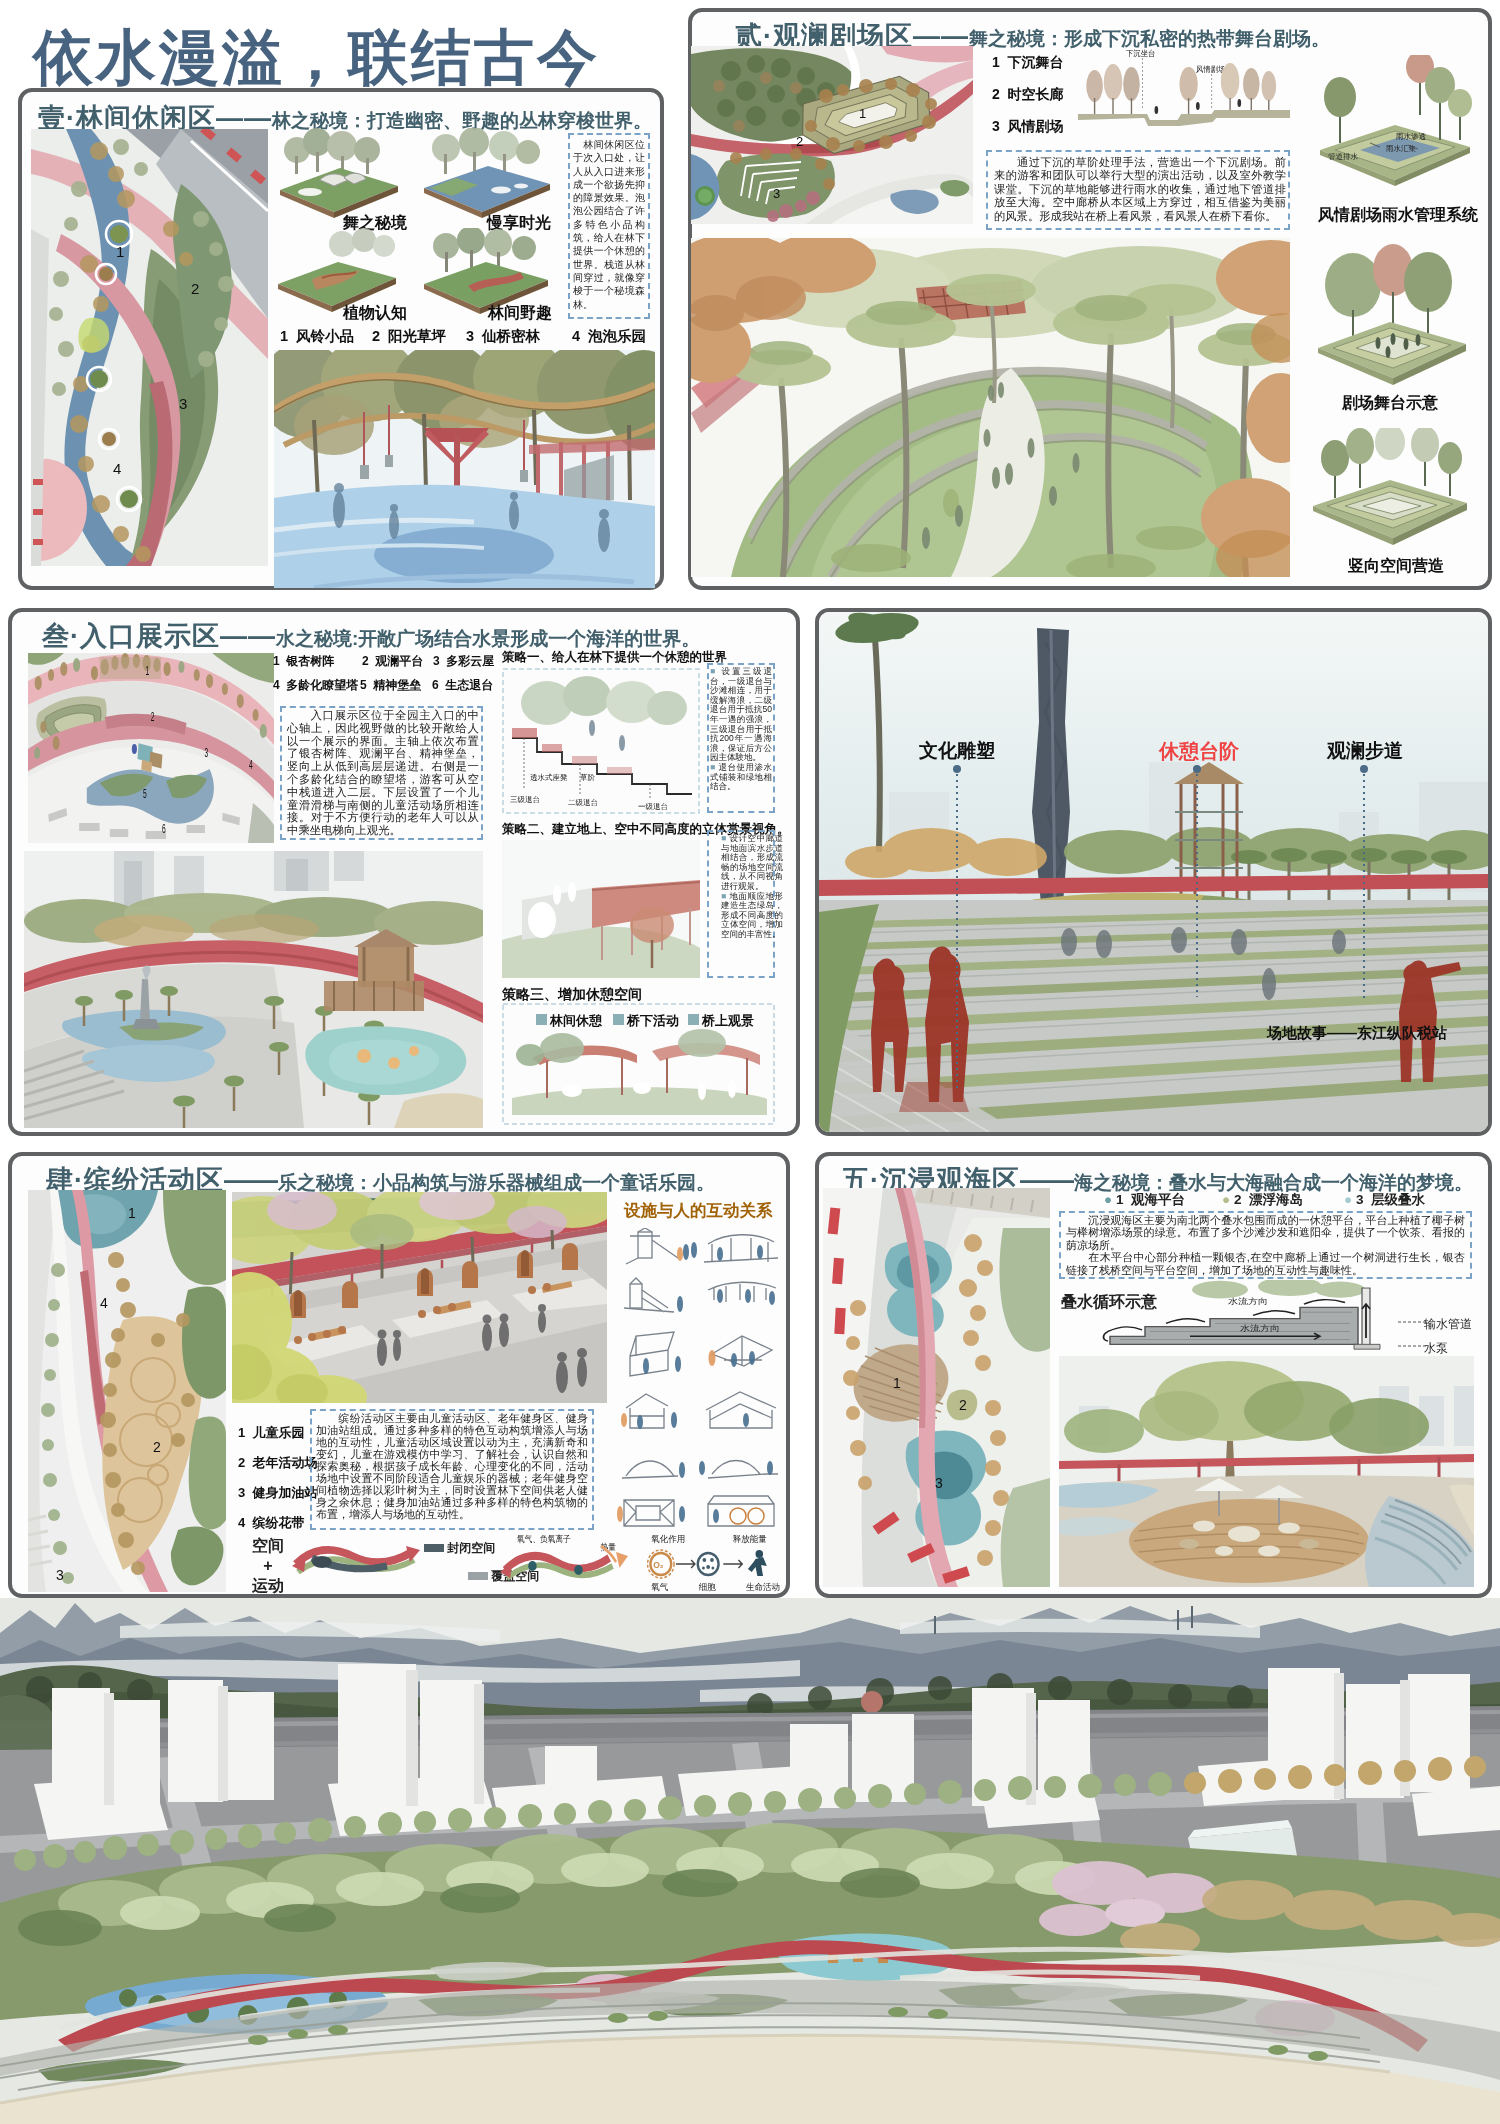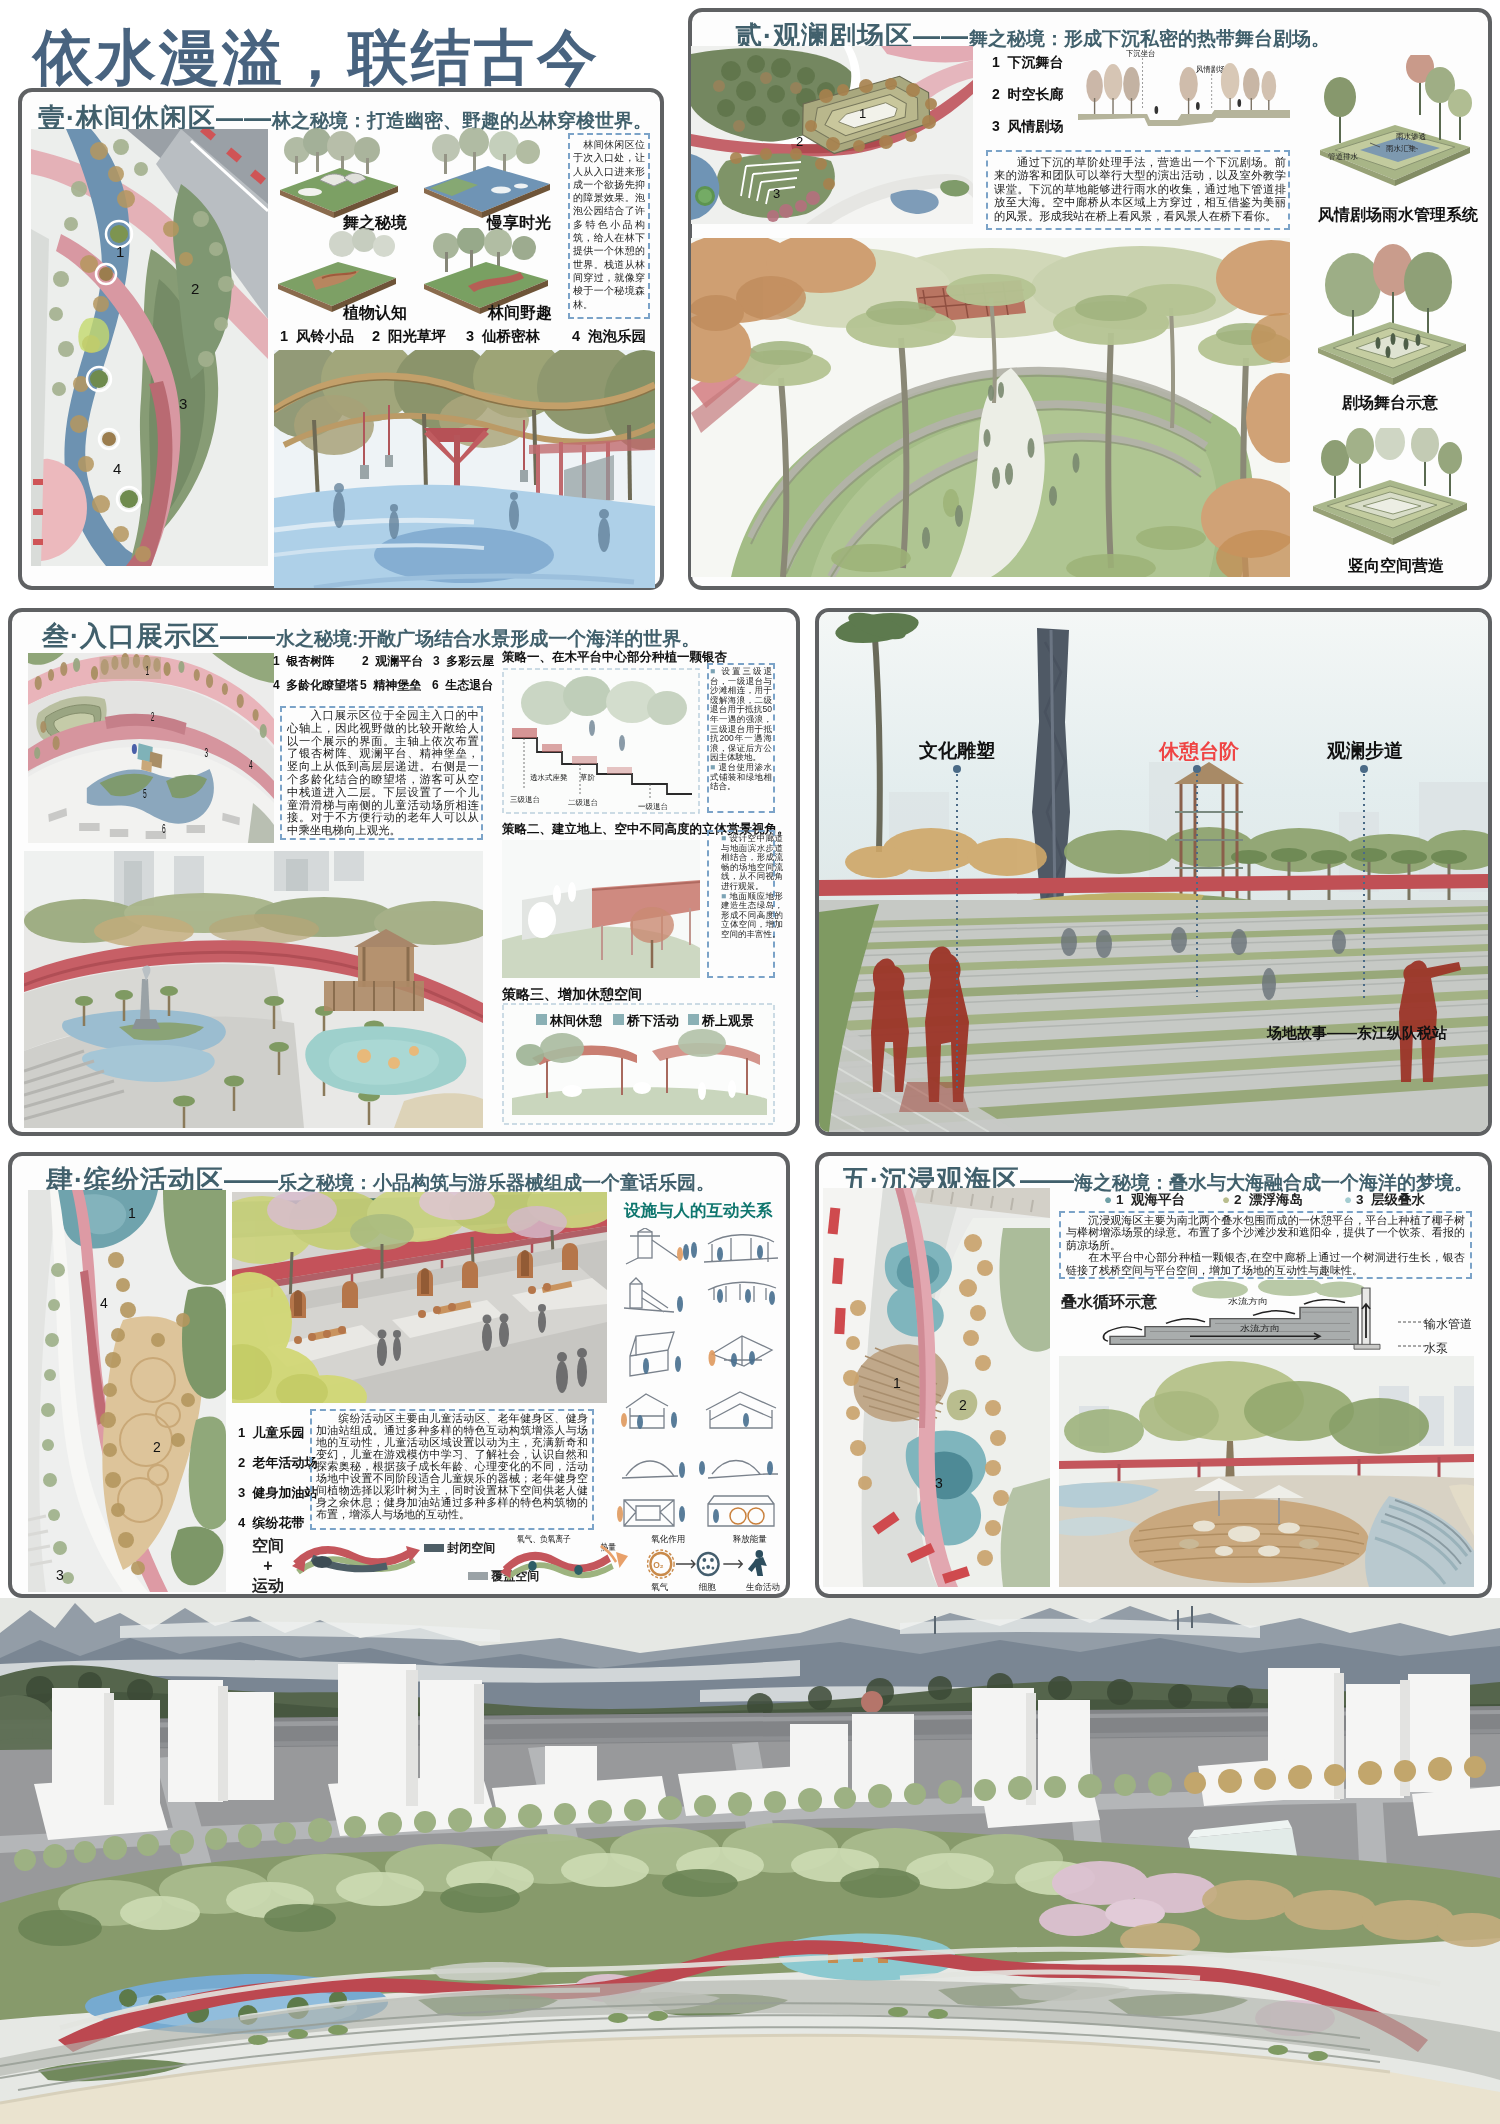--- a/index.html
+++ b/index.html
@@ -771,21 +771,21 @@
   <path d="M320,192 C350,186 385,188 405,196 C420,204 418,218 400,226 C375,236 340,236 318,228 C300,220 300,200 320,192 Z" fill="#aad8d4"></path>
   <g fill="#e8b97a">
         <circle cx="340" cy="205" r="7"></circle>
         <circle cx="370" cy="212" r="6"></circle>
         <circle cx="390" cy="200" r="5"></circle>
       </g>
 
   <path d="M380,250 C410,240 440,240 459,248 L459,277 L370,277 Z" fill="#ddd3b8"></path>
 </svg>
 
-<div class="cap" style="left:502px;top:649px;font-size:12.5px;">策略一、在木平台中心部分种植一颗银杏</div>
+<div class="cap" style="left:502px;top:649px;font-size:12.5px;">策略一、给人在林下提供一个休憩的世界</div>
 
 <svg style="position:absolute;left:502px;top:668px;" width="198" height="146" viewBox="0 0 198 146">
   <rect x="1" y="1" width="196" height="144" fill="#fbfcfb" stroke="#bcd0dd" stroke-width="1.5" stroke-dasharray="5,3"></rect>
   <g opacity="0.85">
         <ellipse cx="45" cy="35" rx="26" ry="22" fill="#c2d0bb"></ellipse>
         <ellipse cx="85" cy="28" rx="24" ry="20" fill="#b5c6ae"></ellipse>
         <ellipse cx="130" cy="34" rx="26" ry="21" fill="#cdd8c5"></ellipse>
         <ellipse cx="165" cy="40" rx="20" ry="17" fill="#bfcdb7"></ellipse>
       </g>
   <path d="M10,70 L35,70 L35,84 L60,84 L60,96 L95,96 L95,106 L130,106 L130,116 L165,116 L165,126 L190,126" stroke="#2a2a2a" stroke-width="1.8" fill="none"></path>
@@ -1202,21 +1202,21 @@
         <ellipse cx="18" cy="130" rx="42" ry="50"></ellipse>
         <ellipse cx="40" cy="190" rx="48" ry="36"></ellipse>
         <ellipse cx="95" cy="205" rx="40" ry="22"></ellipse>
       </g>
   <g fill="#c3cb64" opacity="0.85">
         <ellipse cx="10" cy="180" rx="30" ry="28"></ellipse>
         <ellipse cx="70" cy="200" rx="26" ry="18"></ellipse>
       </g>
 </svg>
 
-<div style="position:absolute;left:624px;top:1200px;font-size:16.5px;font-weight:bold;color:#0f766e;">设施与人的互动关系</div>
+<div style="position:absolute;left:624px;top:1200px;font-size:16.5px;font-weight:bold;color:#a16207;">设施与人的互动关系</div>
 
 <svg style="position:absolute;left:616px;top:1228px;" width="167" height="302" viewBox="0 0 167 302">
   <g stroke="#7a828c" stroke-width="1.3" fill="none">
 
     <rect x="22" y="4" width="14" height="26"></rect>
         <path d="M36,12 L62,30 M22,30 L10,36 M14,8 L44,8"></path>
         <path d="M22,4 L29,0 L36,4"></path>
     <path d="M92,16 C110,4 140,4 158,14 M96,16 L96,34 M115,10 L115,32 M135,10 L135,32 M152,14 L152,34 M88,34 L162,30"></path>
 
     <rect x="14" y="56" width="12" height="24"></rect>

